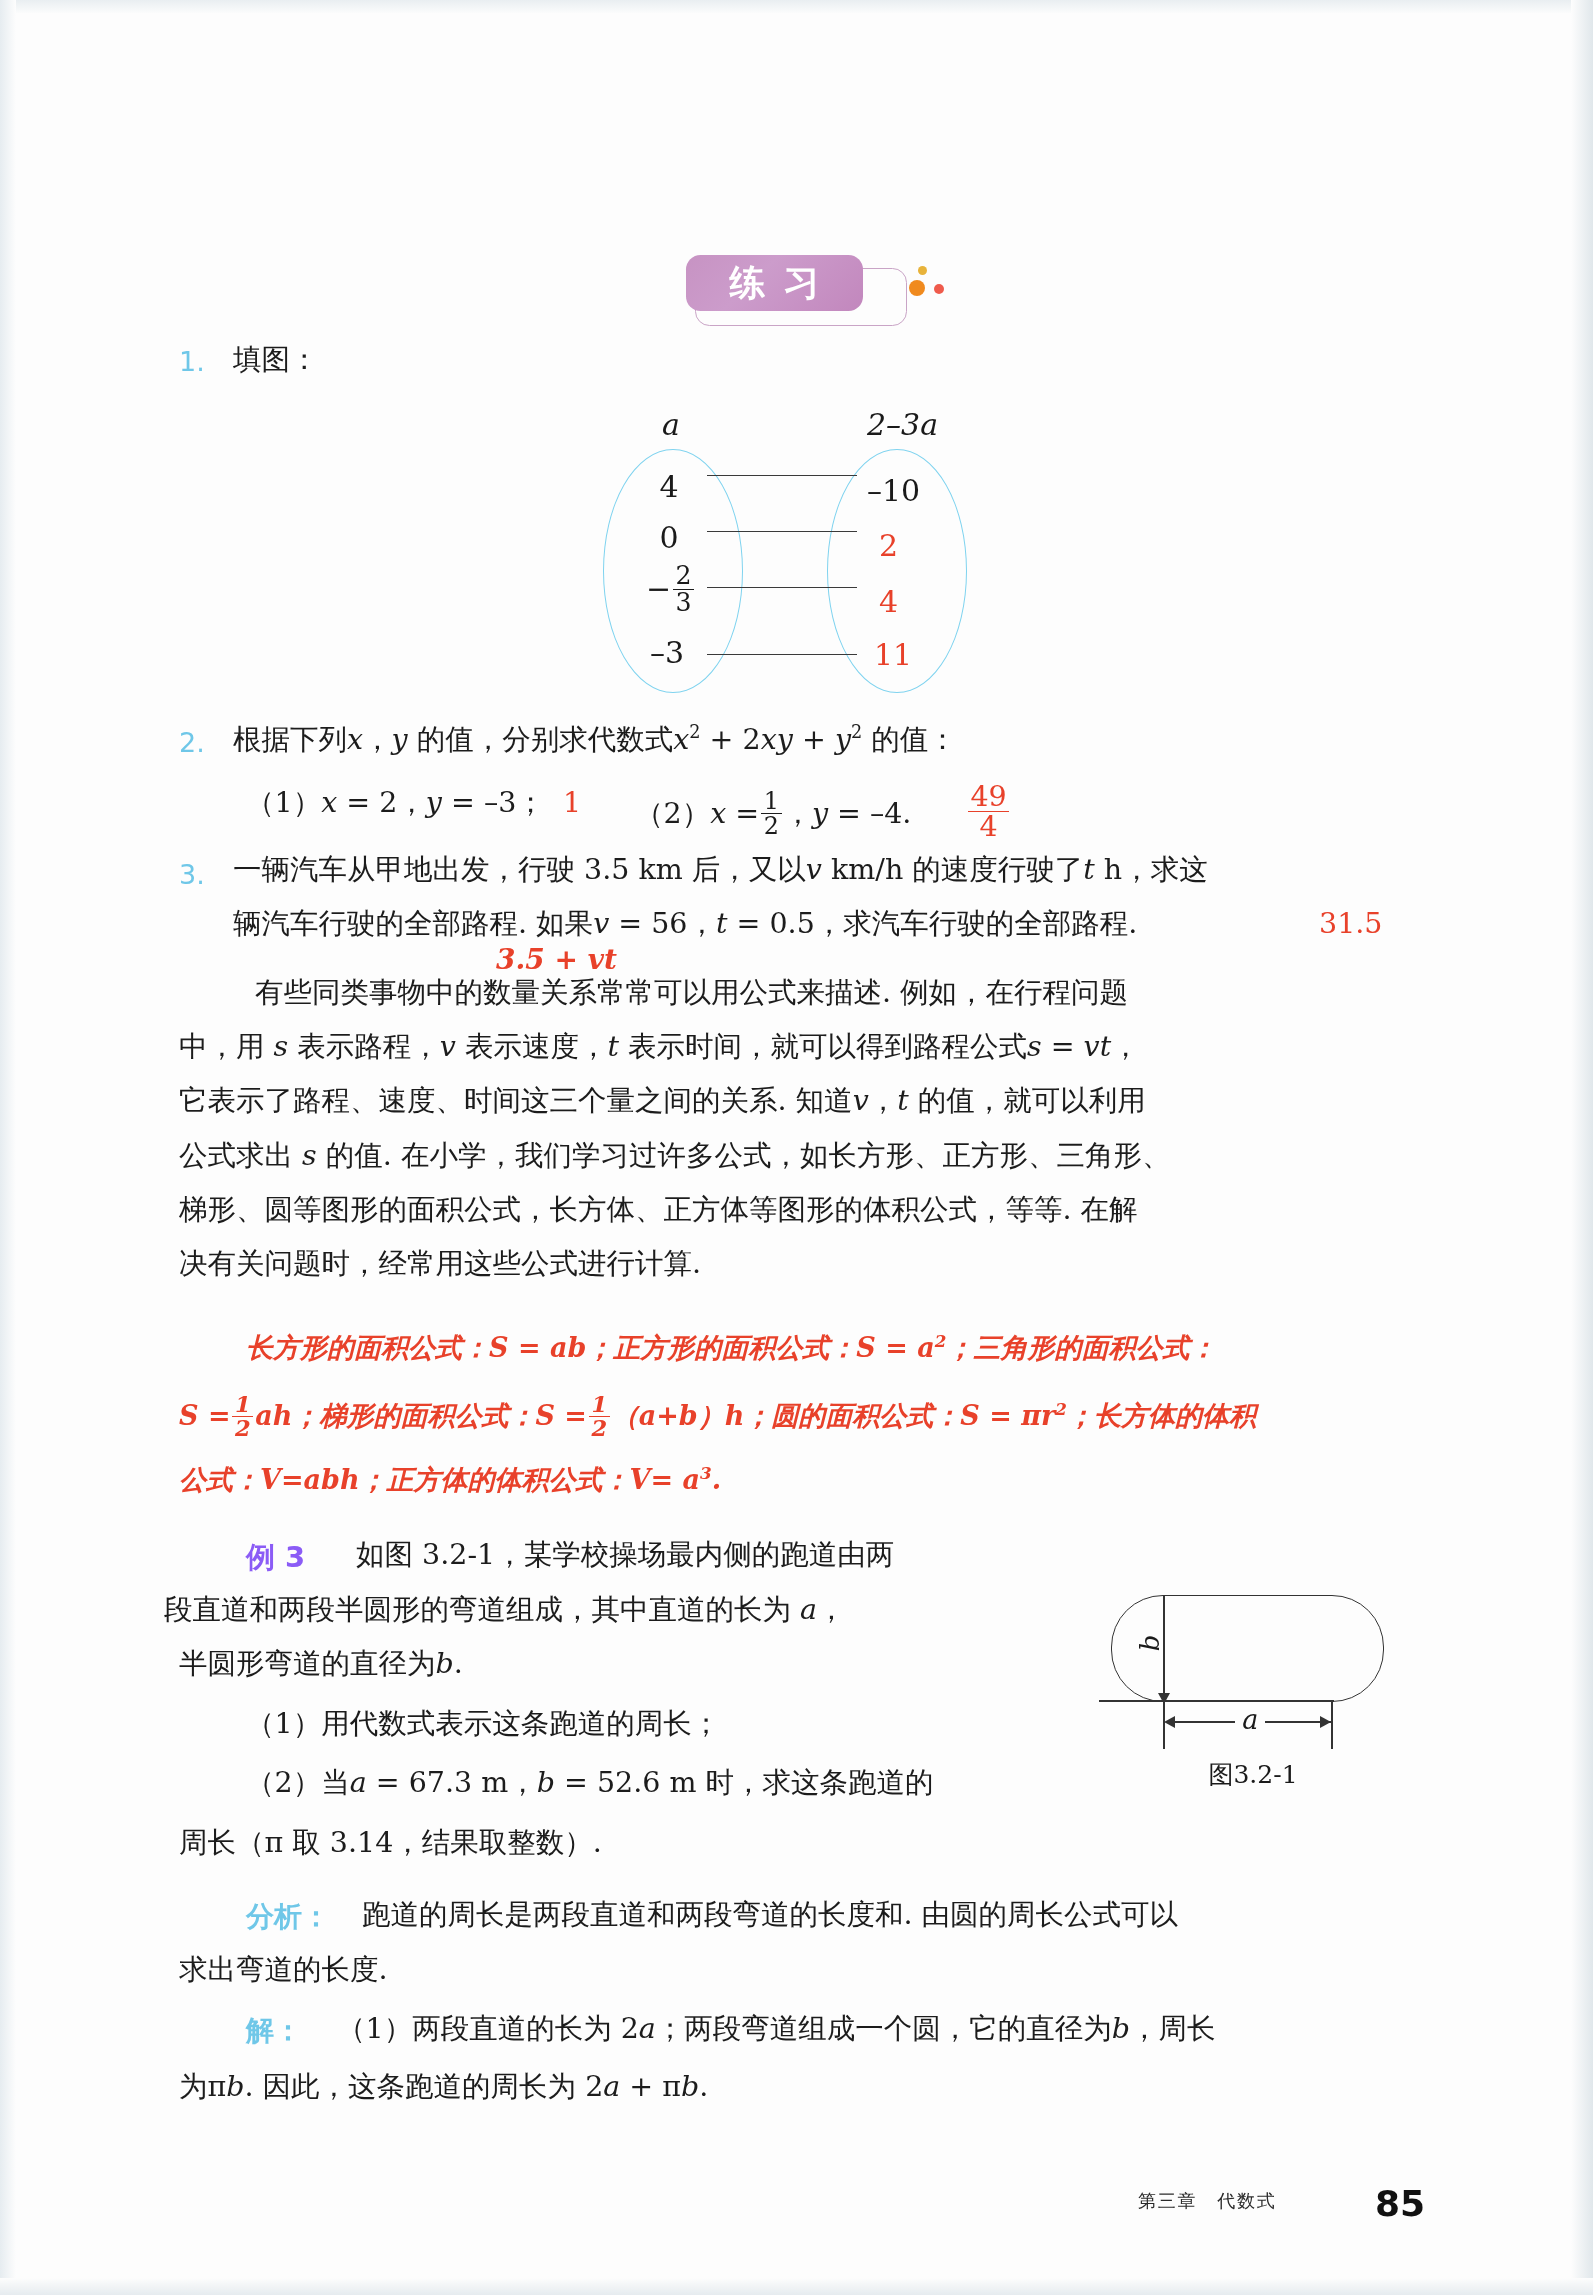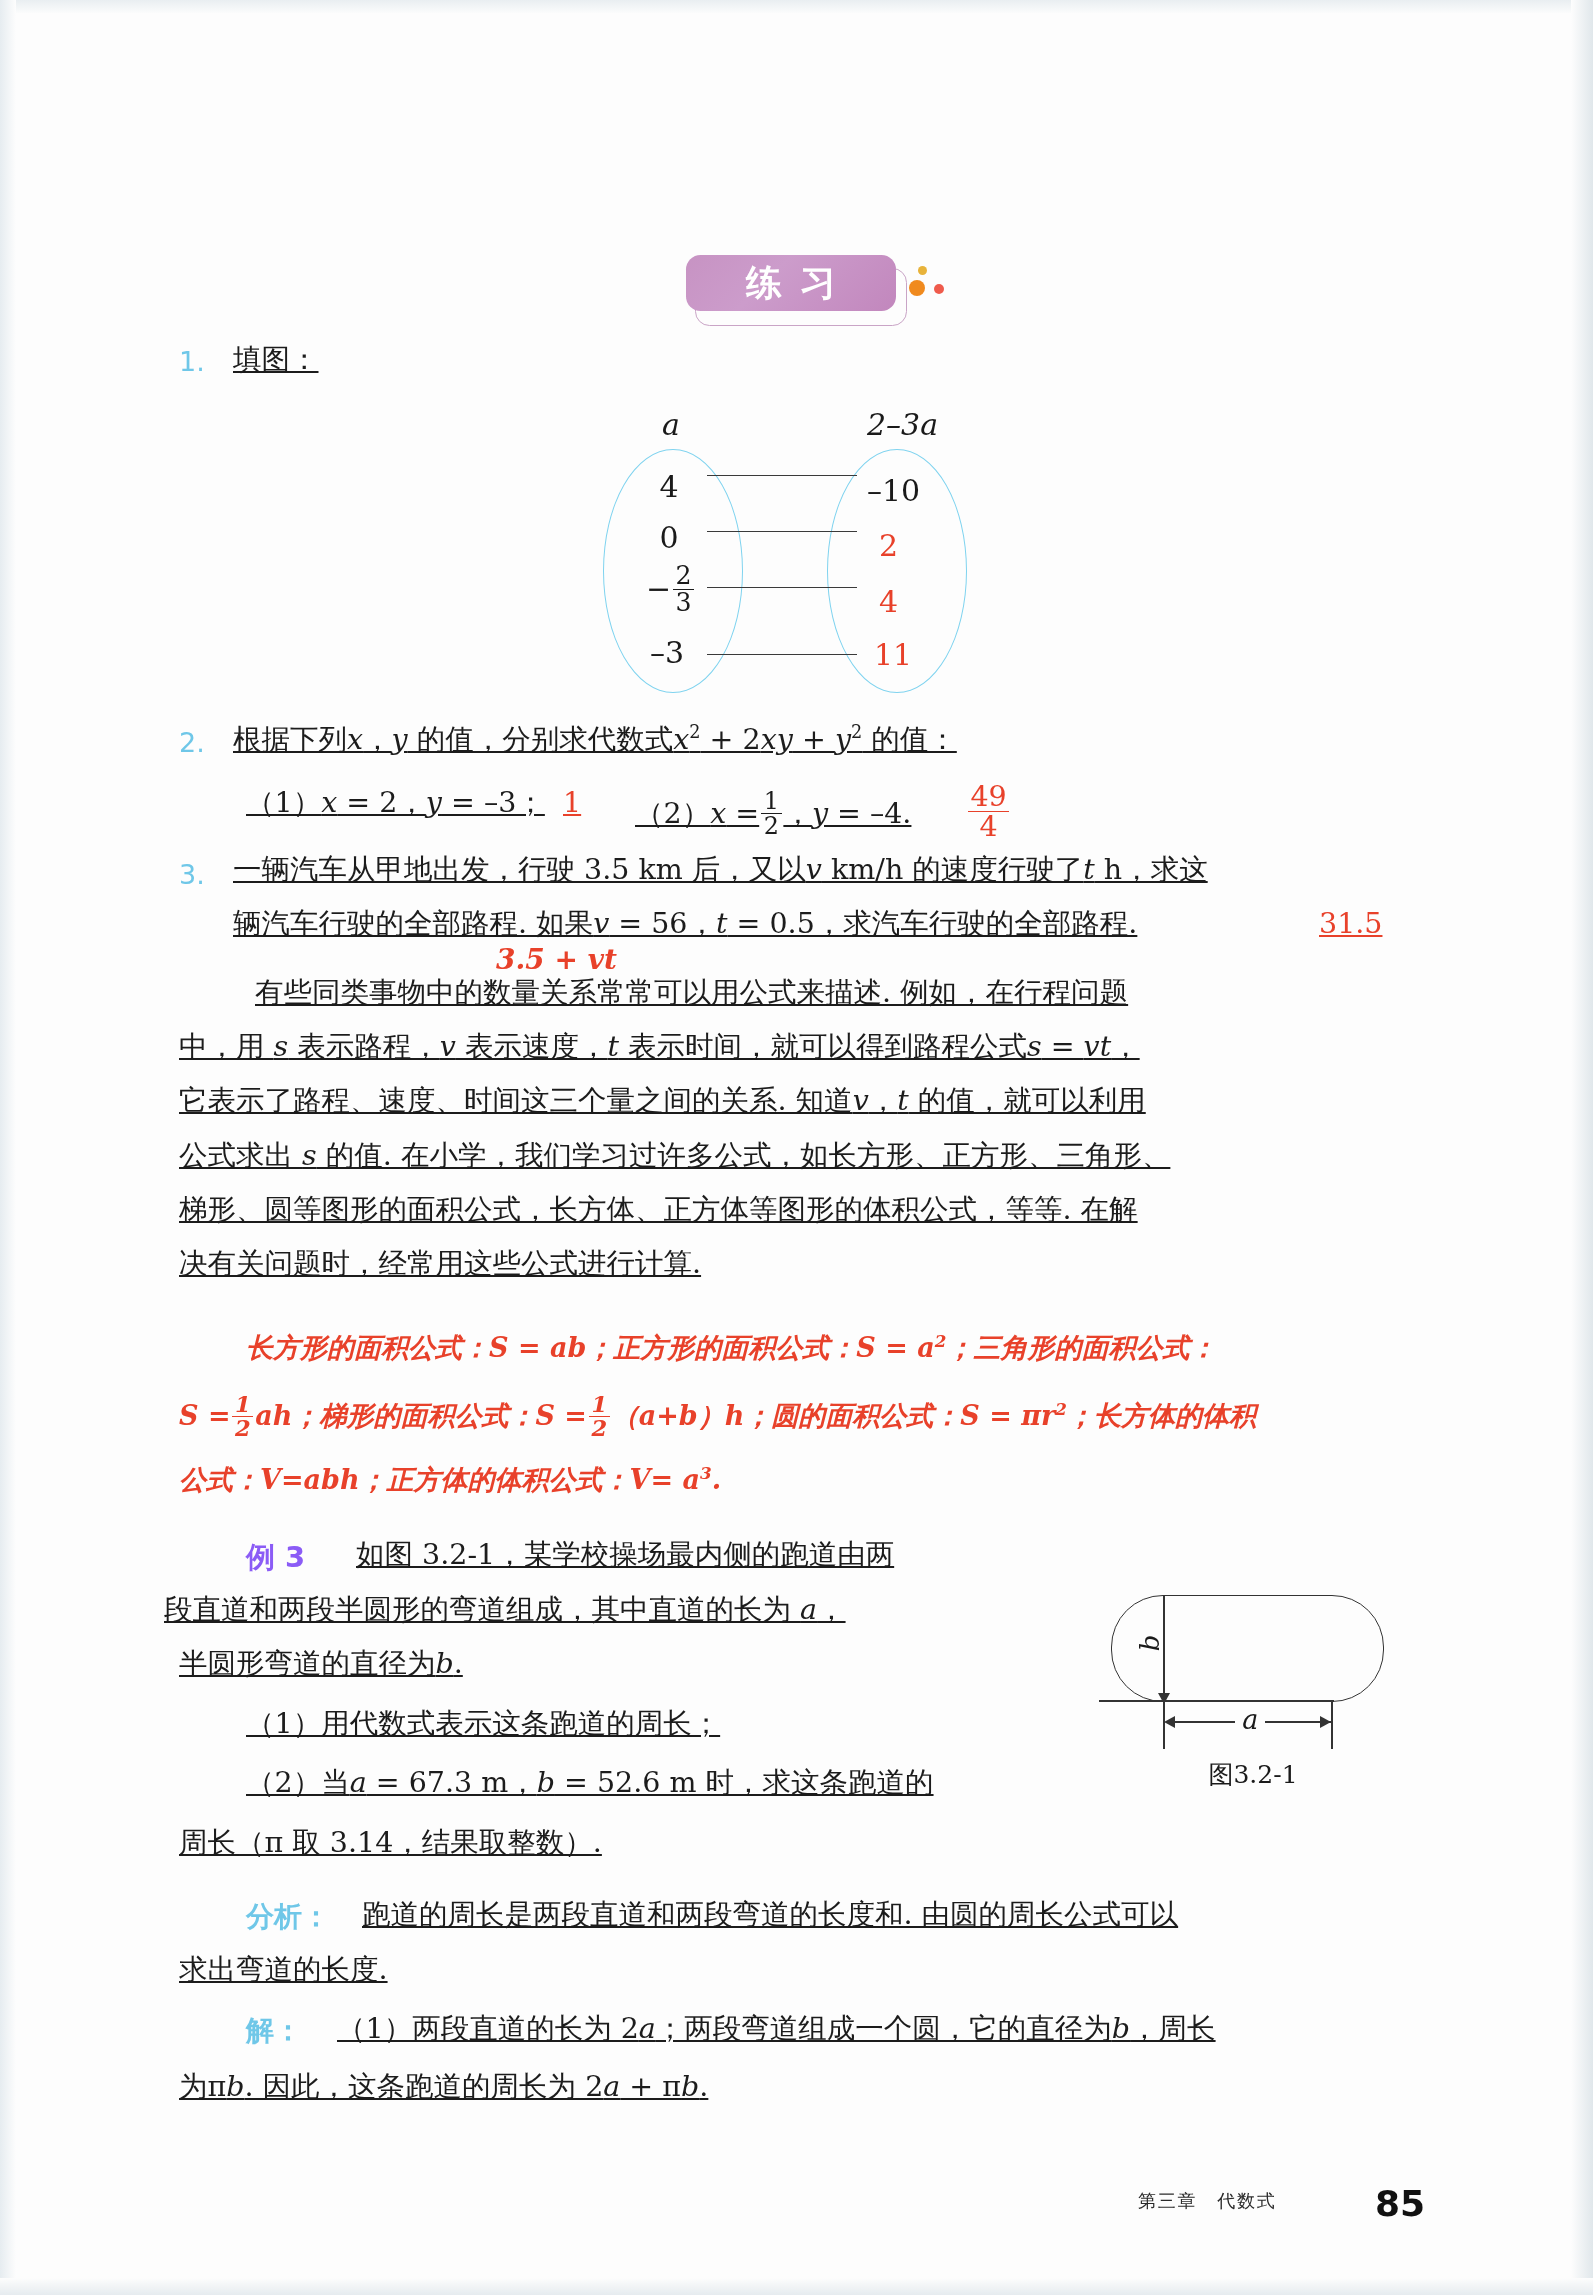--- a/index.html
+++ b/index.html
@@ -23,37 +23,37 @@
 
   #content{position:absolute;left:0;top:0;width:1594px;height:2296px;}
 
   
   .badge-wrap{position:absolute;left:686px;top:255px;width:271px;height:72px;}
   .badge-shadow{
     position:absolute;left:9px;top:12.7px;width:210px;height:56px;
     border:1.4px solid #c9a4c6;border-radius:14.5px;background:transparent;
   }
   .badge{
-    position:absolute;left:0;top:0;width:210px;height:56px;
+    position:absolute;left:0;top:0;width:177px;height:56px;
     border-radius:14.5px;
     background:linear-gradient(135deg,#c793c3 0%,#cc9ccb 40%,#c287bd 100%);
     color:#ffffff;
     font-family:"DejaVu Sans","Liberation Sans",sans-serif;
     font-size:36px;font-weight:700;letter-spacing:18px;
     display:flex;align-items:center;justify-content:center;
     text-indent:18px;
   }
   .dot{position:absolute;border-radius:50%;}
   .dot-a{left:232px;top:11px;width:9px;height:9px;background:#e8b33a;}
   .dot-b{left:223px;top:25px;width:16.3px;height:16.3px;background:#f08a1e;}
   .dot-c{left:248px;top:29px;width:10px;height:10px;background:#ef5b4c;}
 
   
   .ln{position:absolute;white-space:pre;font-size:28px;line-height:1;}
-  .body-txt{font-family:"DejaVu Serif","Liberation Serif",serif;font-size:28.5px;color:#1c1c1c;text-decoration:underline;}
+  .body-txt{font-family:"DejaVu Serif","Liberation Serif",serif;font-size:28.5px;color:#1c1c1c;}
   .num-blue{color:#6fc7e8;font-family:"DejaVu Sans","Liberation Sans",sans-serif;font-size:27px;}
   .red{color:#e8412a;}
   .ital{font-style:italic;}
   .sup{font-size:0.62em;vertical-align:super;}
 
   
   .frac{display:inline-block;vertical-align:-0.48em;text-align:center;line-height:1.02;font-size:0.84em;margin:0 1.8px;}
   .frac .nu{display:block;padding:0 2.7px;}
   .frac .de{display:block;border-top:1.6px solid currentColor;padding:0 2.7px;}
 

